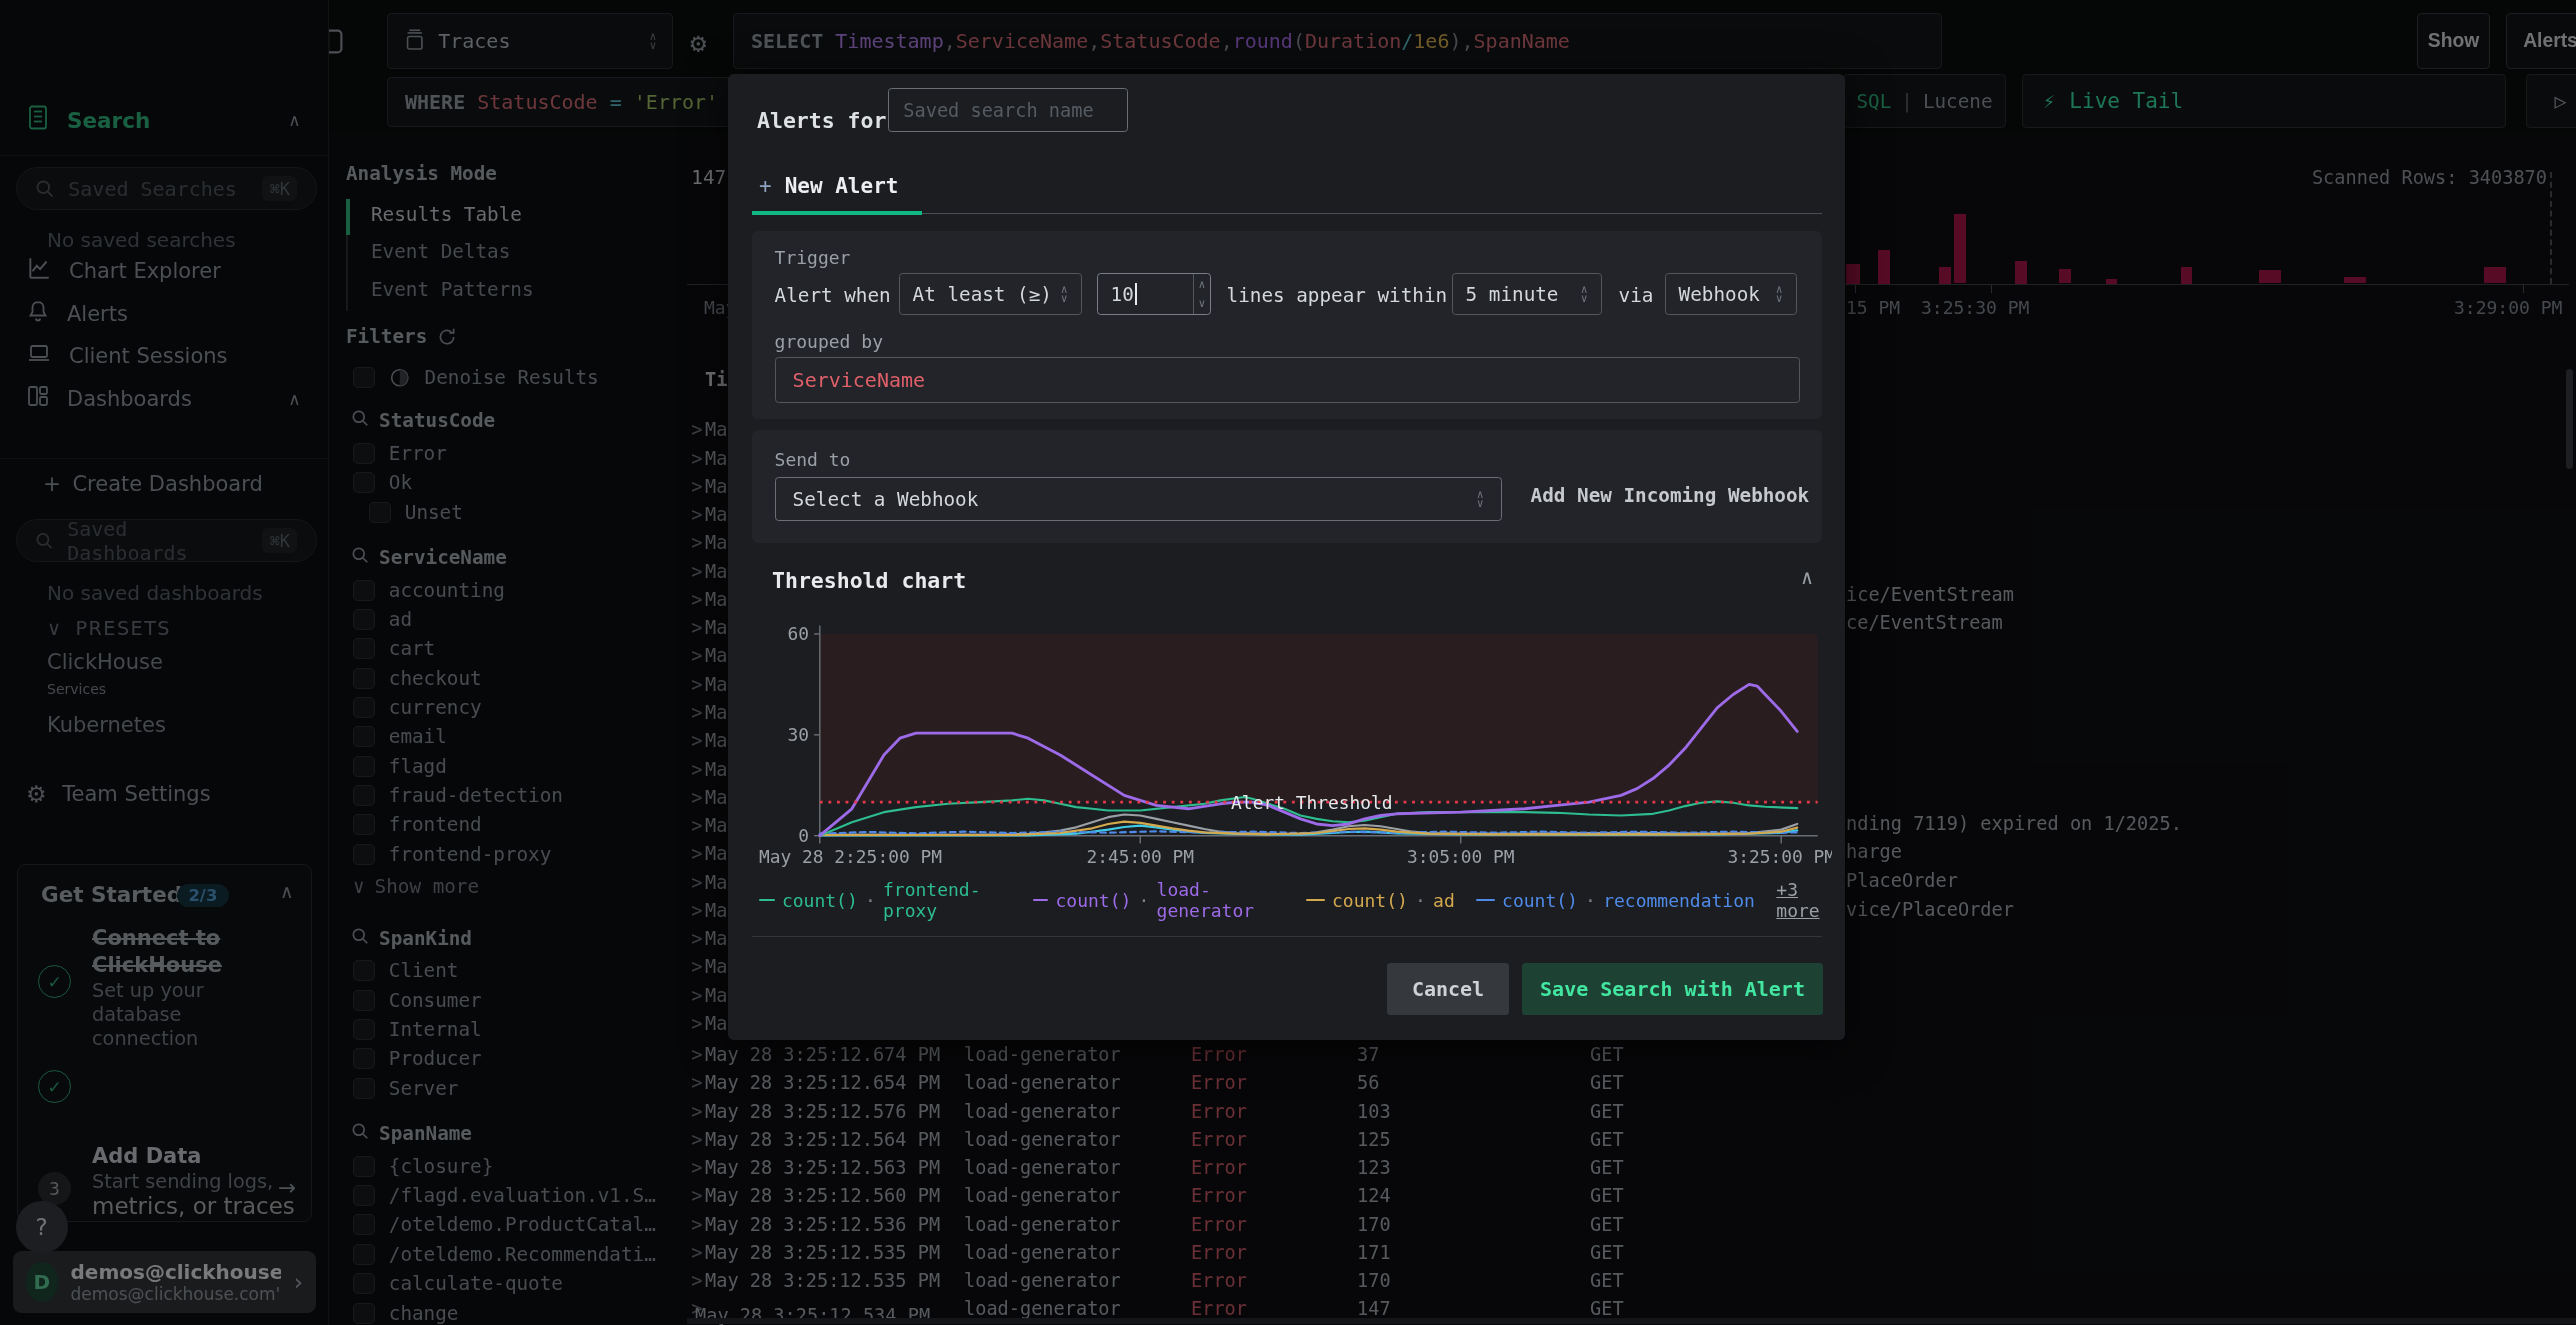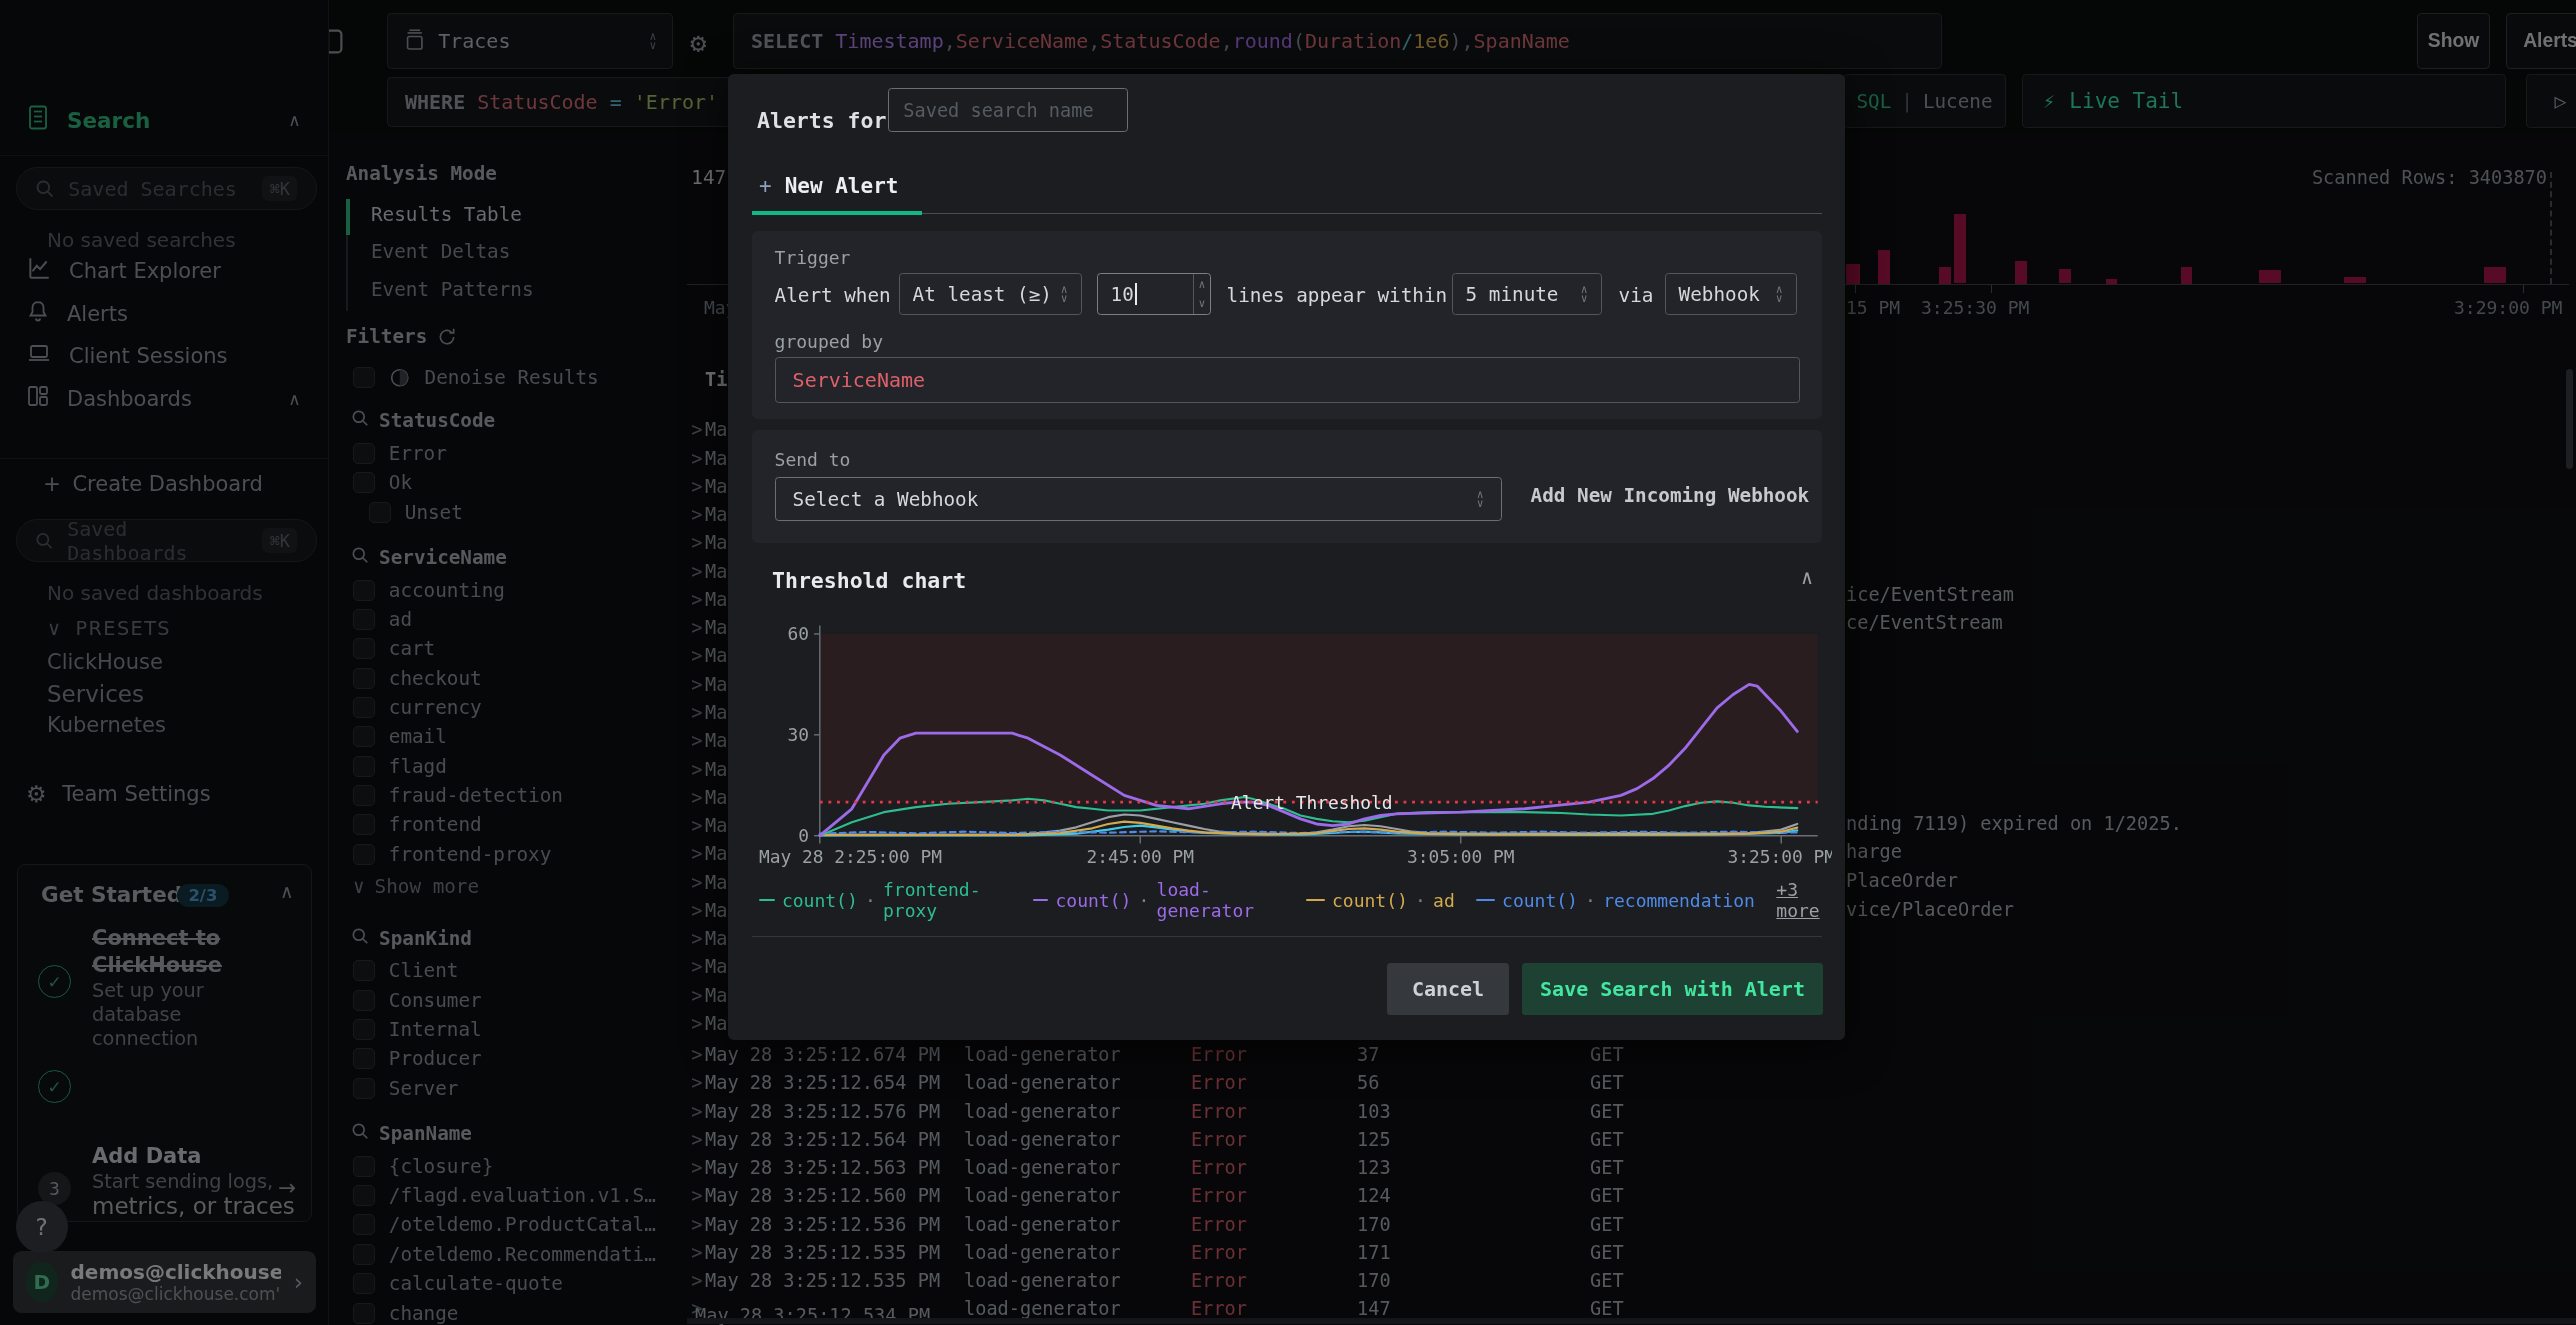--- a/index.html
+++ b/index.html
@@ -182,21 +182,21 @@
       <span class="kbd mono" style="margin-left:auto;">⌘K</span>
     </div>
     <div class="abs sans" style="left:47px;top:581px;color:#555b63;font-size:20px;">No saved dashboards</div>
 
     <div class="abs sans" style="left:47px;top:617px;color:#636973;font-size:19.3px;letter-spacing:1.4px;display:flex;gap:13px;align-items:center;">
       <span>∨</span>
       <span>PRESETS</span>
     </div>
     <div id="presets-list">
         <div class="abs sans" style="left:47px;top:650px;color:#7b8189;font-size:21px;">ClickHouse</div>
-        <div class="abs sans" style="left:47px;top:681px;color:#7b8189;font-size:23px;">Services</div>
+        <div class="abs sans" style="left:47px;top:681px;color:#7b8189;font-size:14px;">Services</div>
         <div class="abs sans" style="left:47px;top:713px;color:#7b8189;font-size:21px;">Kubernetes</div>
       </div>
 
     <div class="abs side-item sans" style="left:26px;top:781px;gap:15.7px;">
       <span style="font-size:23px;color:#868c94;">⚙</span>
       <span>Team Settings</span>
     </div>
 
     <div class="abs" style="left:17px;top:864px;width:295px;height:358px;border:1.4px solid #26292d;border-radius:8.6px;background:#0f1113;">
       <div class="abs sans" style="left:23px;top:17px;color:#9fa4aa;font-weight:bold;font-size:21.5px;">Get Started</div>

